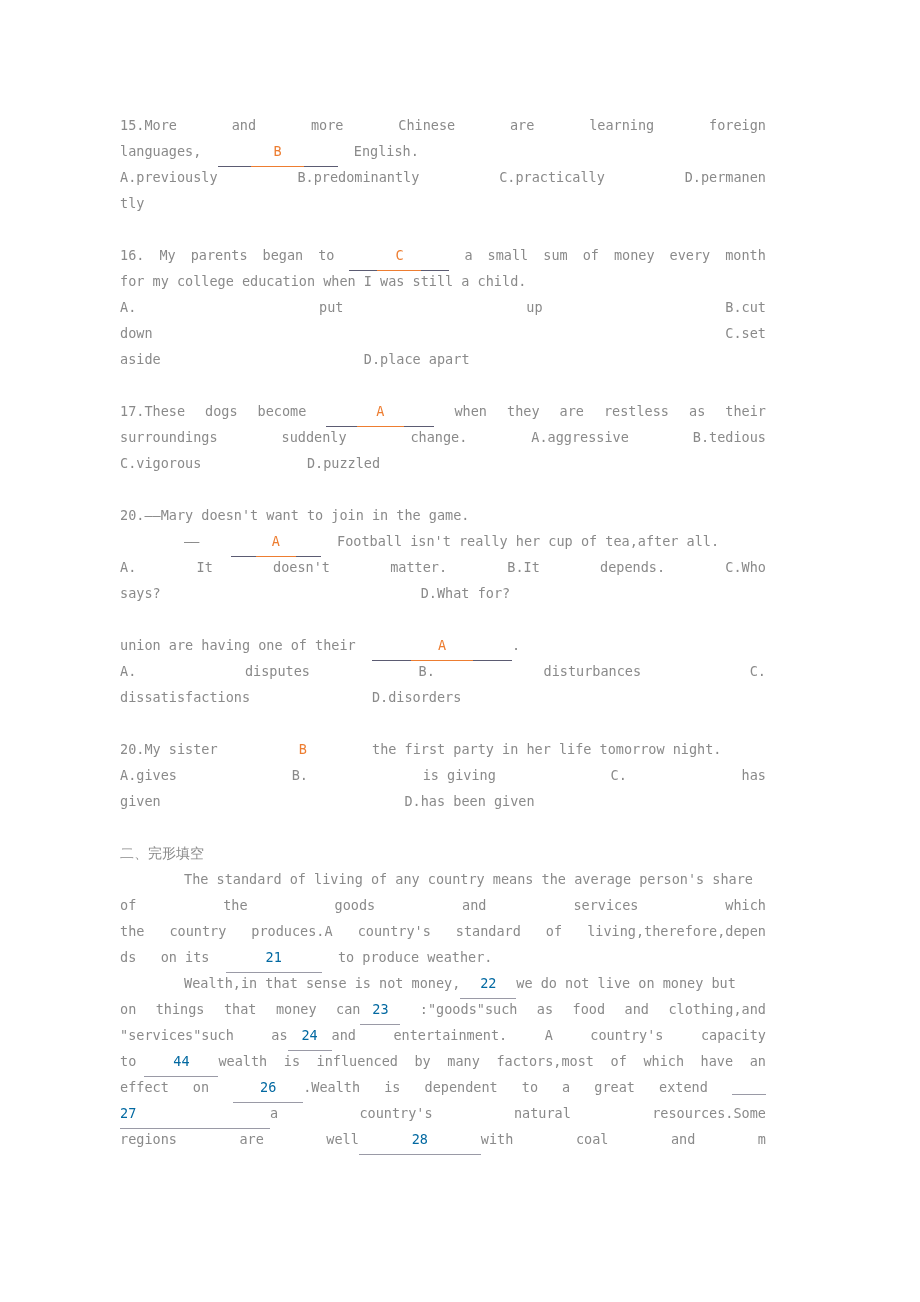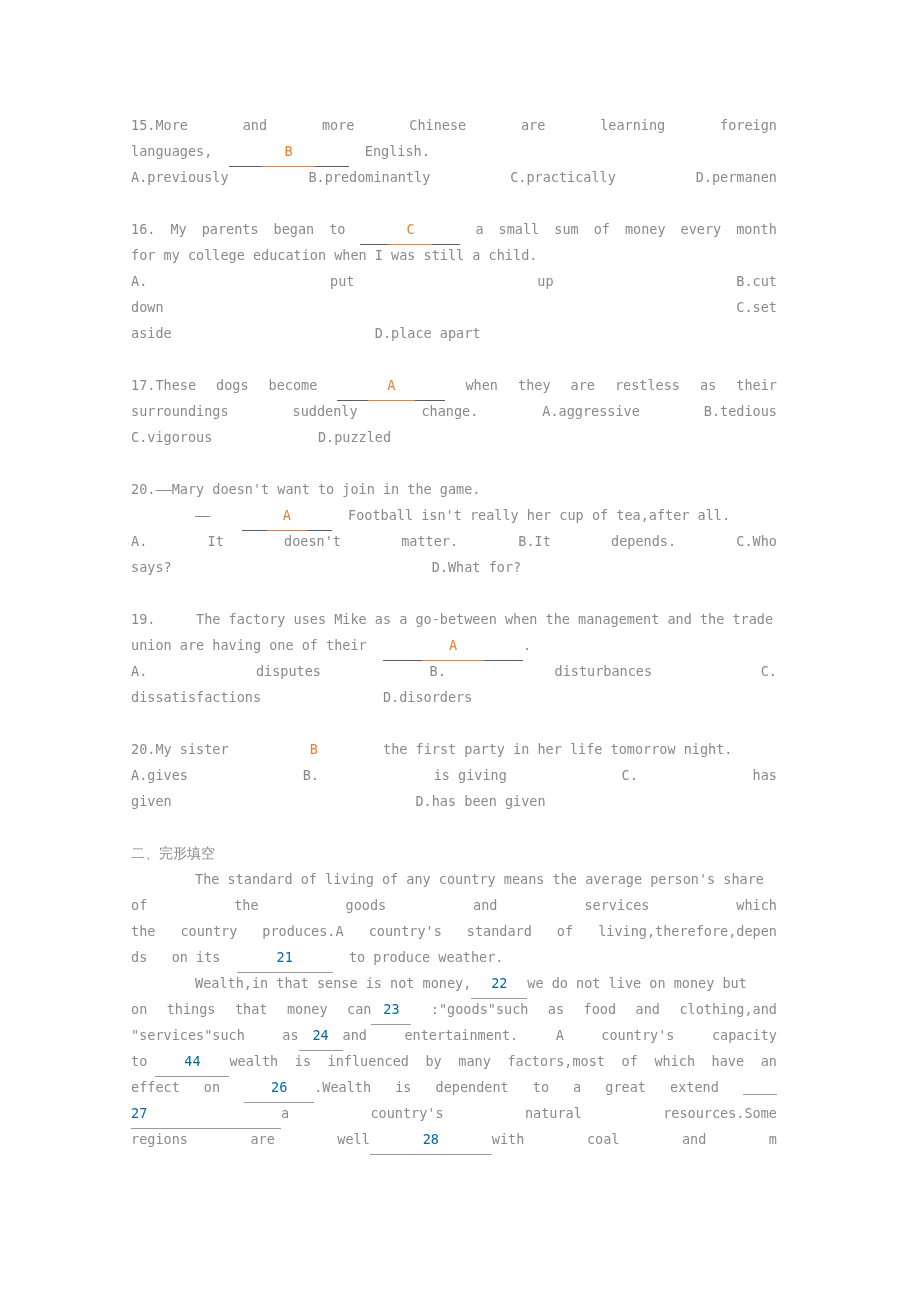--- a/index.html
+++ b/index.html
@@ -16,21 +16,21 @@
     color: #8a8a8a;
   }
   .page {
     position: relative;
     width: 920px;
     height: 1302px;
     background: #ffffff;
   }
   .content {
     position: absolute;
-    left: 131px;
+    left: 120px;
     top: 112px;
     width: 646px;
   }
 
   
   .q-block {
     margin: 0 0 26px 0;
   }
   .ln {
     height: 26px;
@@ -145,20 +145,23 @@
         <span class="w">languages,</span><span class="w">&nbsp;&nbsp;</span><span class="blank w120"><span>B</span><span class="rule">
               <span class="hot"></span>
             </span></span><span class="w">&nbsp;&nbsp;</span><span class="w">English.</span>
       </div>
       <div class="ln just">
         <span class="w">A.previously</span>
         <span class="w">B.predominantly</span>
         <span class="w">C.practically</span>
         <span class="w">D.permanen</span>
       </div>
+      <div class="ln left">
+        <span class="w">tly</span>
+      </div>
     </div>
 
     <div class="q-block">
       <div class="ln just">
         <span class="w">16.</span>
         <span class="w">My</span>
         <span class="w">parents</span>
         <span class="w">began</span>
         <span class="w">to</span>
         <span class="blank w100"><span>C</span><span class="rule">
@@ -234,23 +237,20 @@
         <span class="w">B.It</span>
         <span class="w">depends.</span>
         <span class="w">C.Who</span>
       </div>
       <div class="ln left">
         <span class="w">says?</span><span class="w">&nbsp;&nbsp;&nbsp;&nbsp;&nbsp;&nbsp;&nbsp;&nbsp;&nbsp;&nbsp;&nbsp;&nbsp;&nbsp;&nbsp;&nbsp;&nbsp;&nbsp;&nbsp;&nbsp;&nbsp;&nbsp;&nbsp;&nbsp;&nbsp;&nbsp;&nbsp;&nbsp;&nbsp;&nbsp;&nbsp;&nbsp;&nbsp;</span><span class="w">D.What for?</span>
       </div>
     </div>
 
     <div class="q-block">
-      <div class="ln left">
-        <span class="w">19.</span><span class="w">&nbsp;&nbsp;&nbsp;&nbsp;&nbsp;</span><span class="w">The factory uses Mike as a go-between when the management and the trade</span>
-      </div>
       <div class="ln left">
         <span class="w">union are having one of their</span><span class="w">&nbsp;&nbsp;</span><span class="blank w140"><span>A</span><span class="rule">
               <span class="hot"></span>
             </span></span><span class="w">.</span>
       </div>
       <div class="ln just">
         <span class="w">A.</span>
         <span class="w">disputes</span>
         <span class="w">B.</span>
         <span class="w">disturbances</span>

